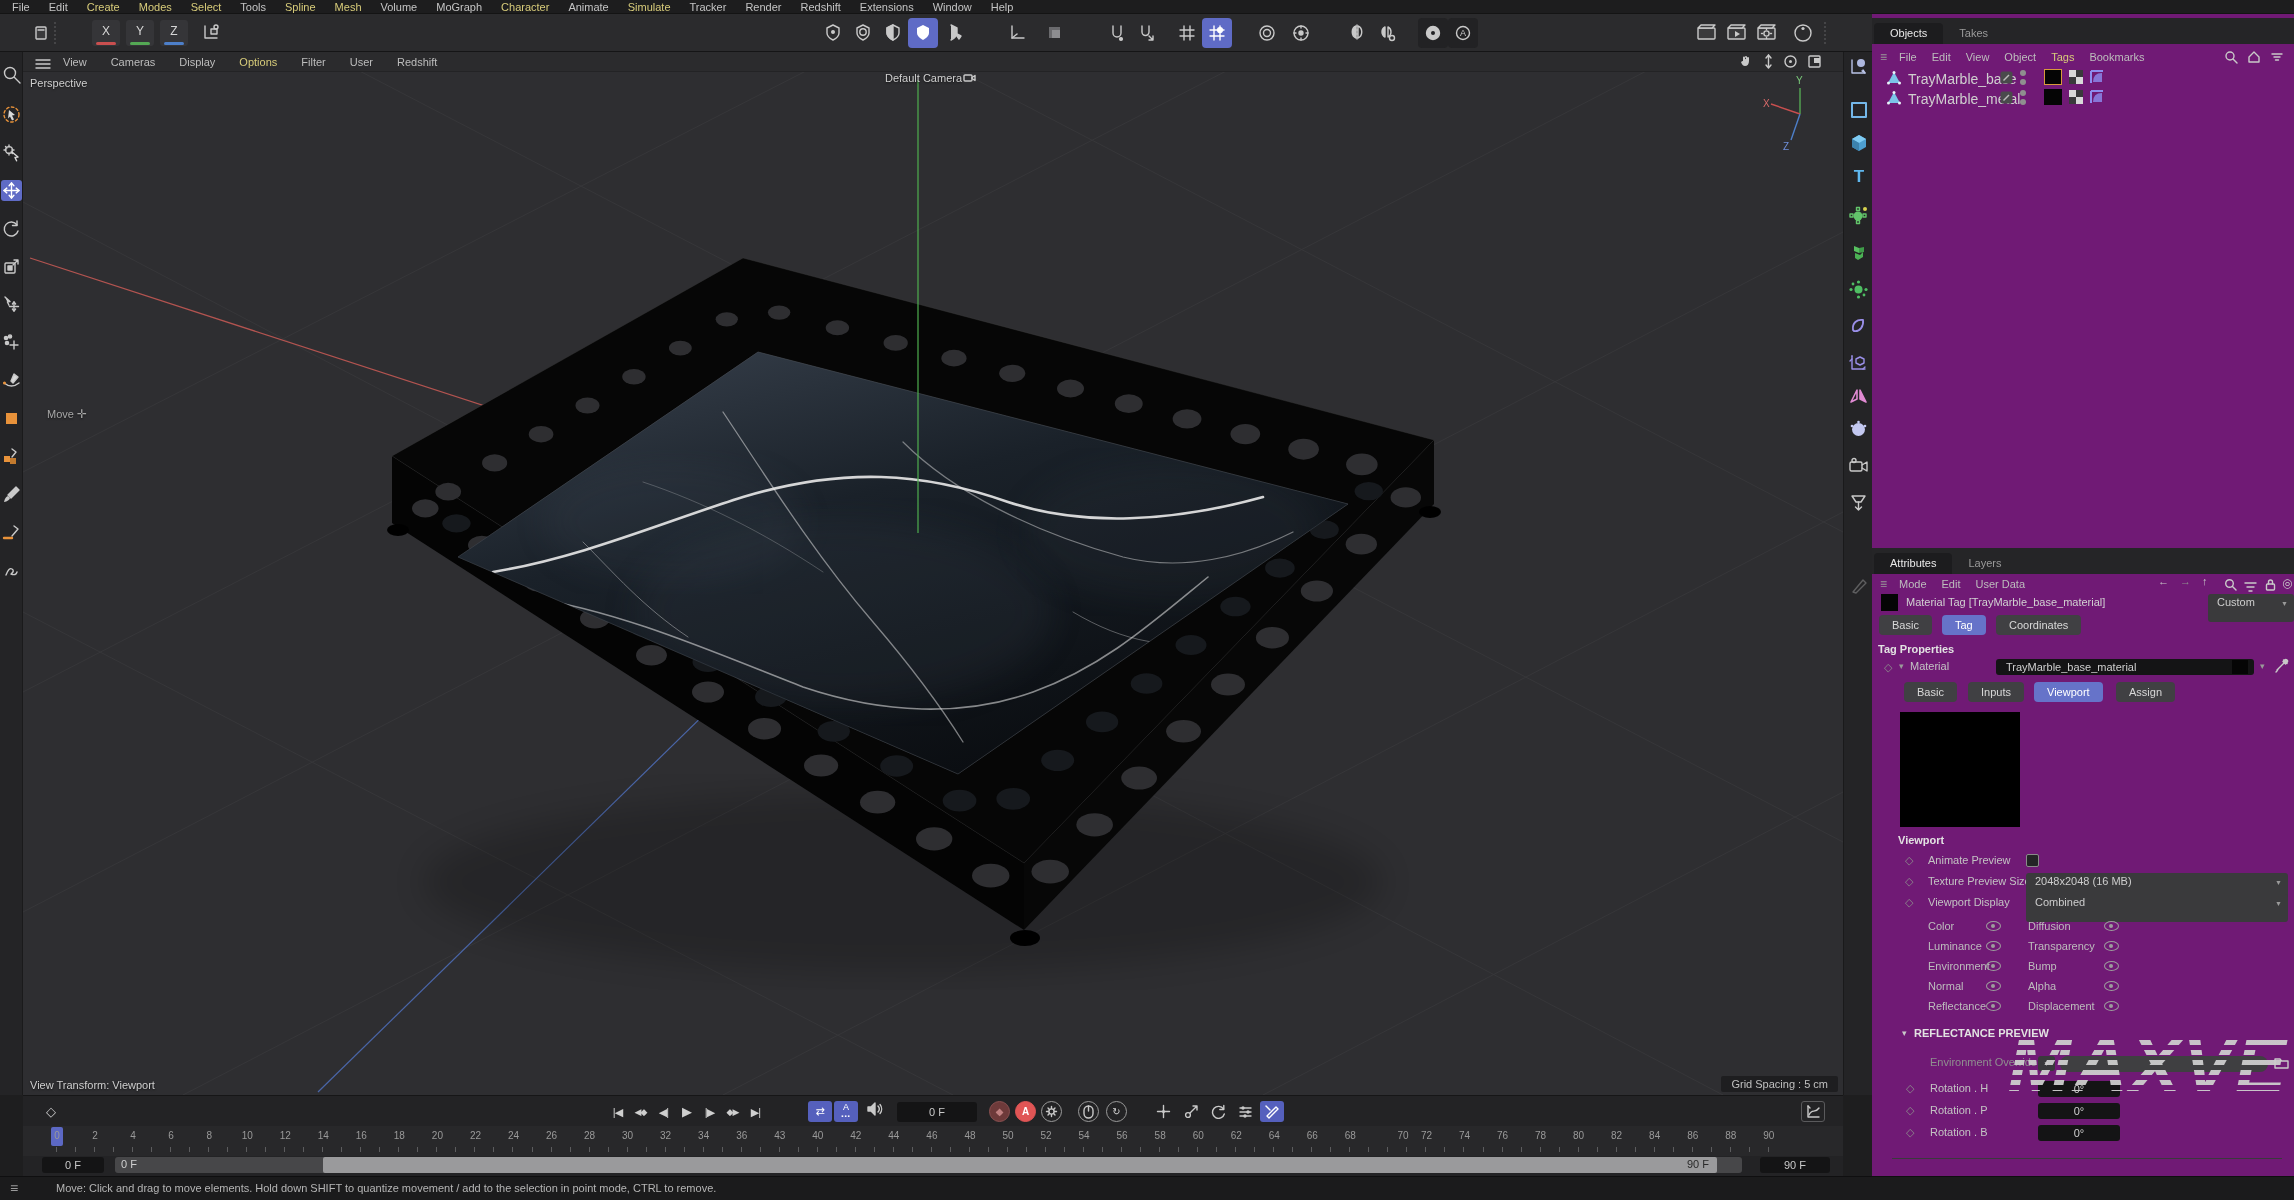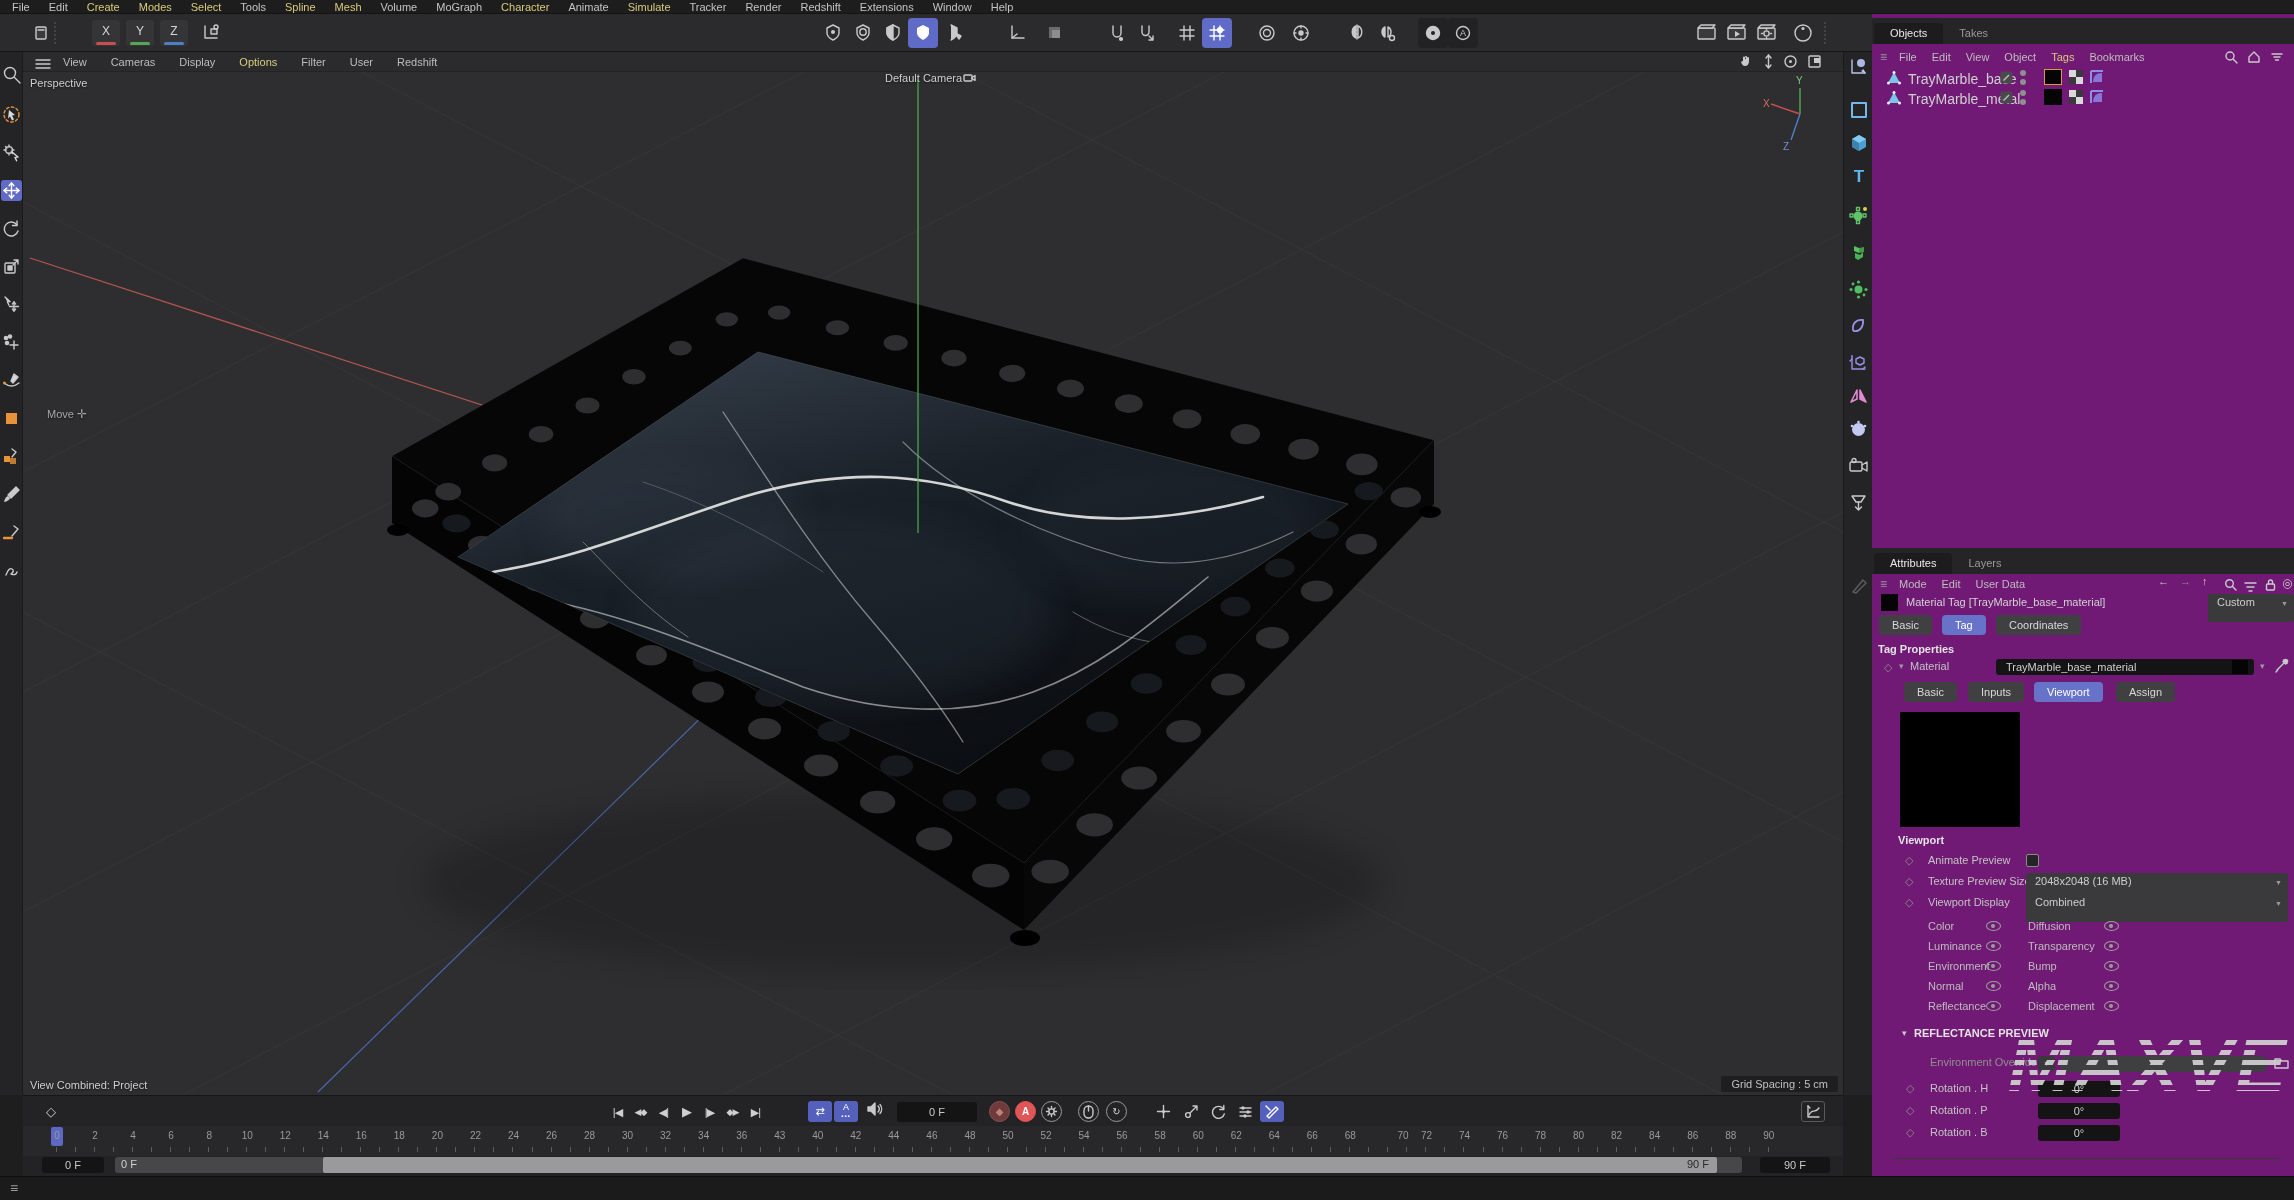--- a/index.html
+++ b/index.html
@@ -535,21 +535,21 @@
     <span class="vplabel" style="left:7px;top:25px">Perspective</span>
     <span class="vplabel" style="left:862px;top:20px;display:flex;gap:1px;align-items:center">
       <span>Default Camera</span>
       <svg class="ic" width="13" height="10" viewBox="0 0 13 10">
           <rect x="1" y="2" width="8" height="6" rx="1"></rect>
           <path d="M9 4.5 l3 -2 v5 l-3 -2"></path>
         </svg>
       </span>
     <span class="vplabel" style="left:24px;top:355px;color:#a8a8a8">
       <span>Move</span> <span style="font-size:12px">✛</span></span>
-    <span class="vplabel" style="left:7px;bottom:4px">View Combined: Project</span>
+    <span class="vplabel" style="left:7px;bottom:4px">View Transform: Viewport</span>
     <span id="grid-spacing-box">Grid Spacing : 5 cm</span>
   </div>
 
   <div id="rightstrip" class="abs">
     <span class="rico" style="top:3px">
       <svg class="ic" width="20" height="20" viewBox="0 0 20 20" style="stroke:#b9c3e8">
           <path d="M3 3 v13 h13"></path>
           <path d="M16 16 l-3 -2 m3 2 l-2 -3"></path>
           <circle cx="12" cy="6" r="4" fill="#aeb8e0" stroke="none"></circle>
         </svg>
@@ -980,19 +980,20 @@
         <div id="rangelight">
           <span class="rlbl" style="right:8px;top:1px;color:#2a2a2a">90 F</span>
         </div>
       </div>
       <span class="fbox" style="left:1737px;width:70px">90 F</span>
     </div>
   </div>
 
   <div id="statusbar" class="abs">
     <span class="abs" style="left:10px;top:0;font-size:14px;color:#9a9a9a">≡</span>
+    <span class="abs" style="left:56px;top:0">Move: Click and drag to move elements. Hold down SHIFT to quantize movement / add to the selection in point mode, CTRL to remove.</span>
   </div>
 
   <div id="watermark">
     <div id="wm-title">MAXVE</div>
   </div>
 
 </div>
 
 </body></html>

